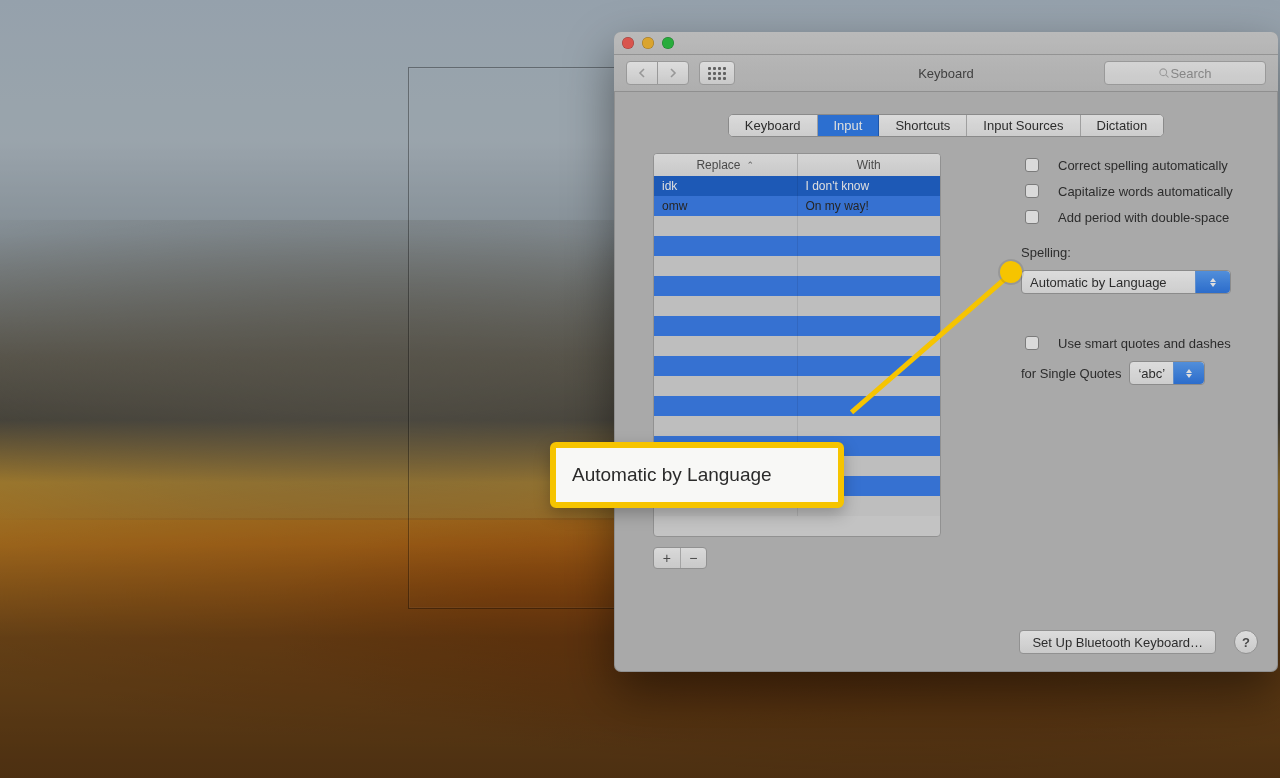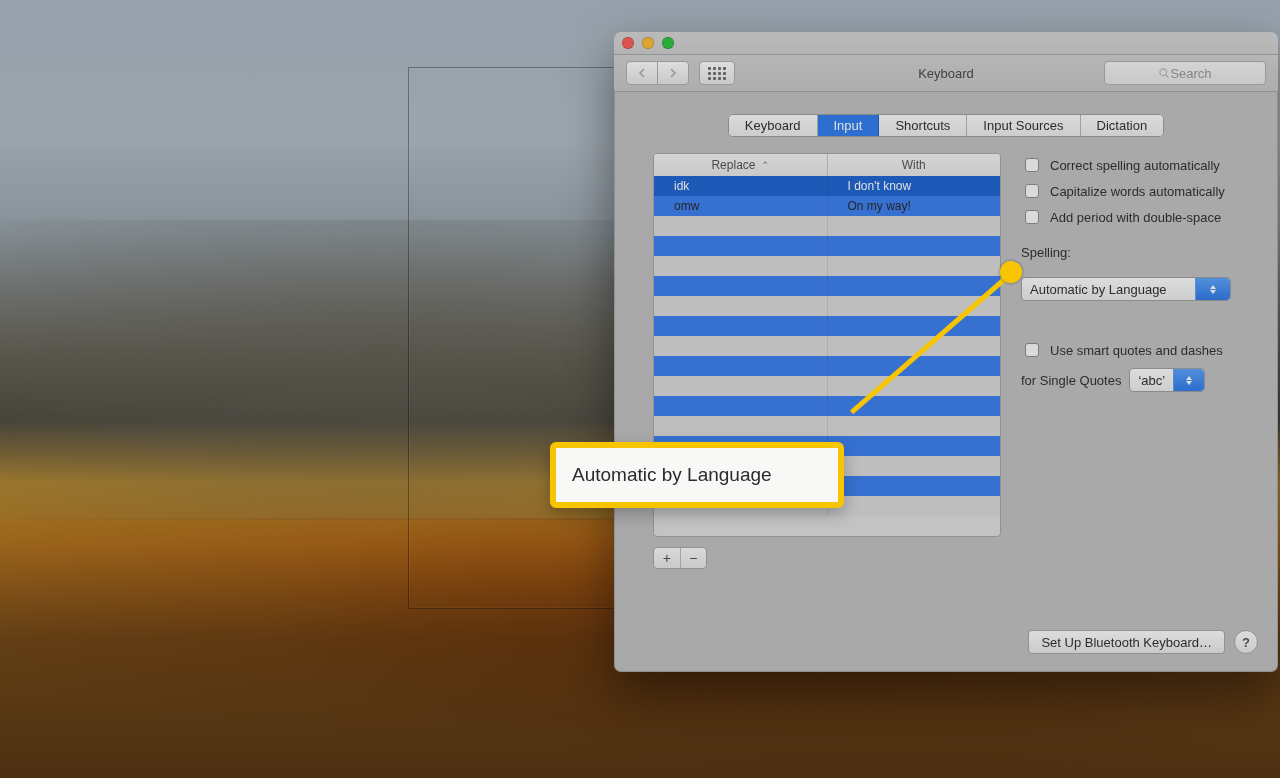--- a/index.html
+++ b/index.html
@@ -77,54 +77,54 @@
   .search svg{width:12px;height:12px;opacity:.6}
 
   
   .tabs{display:flex;justify-content:center;margin:22px 0 14px}
   .tabseg{display:flex;border:1px solid #9f9f9f;border-radius:5px;overflow:hidden;background:#f2f2f2}
   .tab{padding:3px 16px;font-size:13px;color:#333;border-right:1px solid #b7b7b7;background:linear-gradient(#fbfbfb,#ececec)}
   .tab:last-child{border-right:none}
   .tab.active{background:#2f80f5;color:#fff;border-right-color:#1f63c9}
 
   .body{position:absolute;left:12px;right:12px;top:106px;bottom:56px;}
-  .left{position:absolute;left:27px;top:15px;width:348px;height:400px}
+  .left{position:absolute;left:27px;top:15px;width:288px;height:400px}
   .right{position:absolute;left:395px;top:17px;right:12px}
 
   
   .tbl{border:1px solid #a7a7a7;border-radius:4px;overflow:hidden;background:#e0e0e0}
   .thead{display:flex;background:linear-gradient(#f5f5f5,#e7e7e7);font-size:12px;color:#555}
   .th{flex:1;position:relative;padding:4px 8px;border-right:1px solid #c7c7c7;display:flex;justify-content:center;align-items:center;gap:6px}
   .th:last-child{border-right:none}
   .th .caret{font-size:9px;color:#6b6b6b}
   .rows{height:360px}
   .tr{display:flex;height:20px;font-size:12px}
   .tr.even{background:#3b82f6}.tr.odd{background:#dadada}
   .tr.sel{background:#1e67d7;color:#fff}
-  .td{flex:1;padding:3px 20px;border-right:1px solid rgba(0,0,0,.08);white-space:nowrap;overflow:hidden;text-overflow:ellipsis}
+  .td{flex:1;padding:3px 8px;border-right:1px solid rgba(0,0,0,.08);white-space:nowrap;overflow:hidden;text-overflow:ellipsis}
   .td:last-child{border-right:none}
 
   .addremove{margin-top:10px;width:52px;height:20px;display:flex;border:1px solid #a7a7a7;border-radius:4px;overflow:hidden;background:linear-gradient(#fafafa,#e7e7e7)}
   .addremove button{all:unset;width:26px;text-align:center;font-size:14px;color:#555;cursor:pointer}
   .addremove button:first-child{border-right:1px solid #bdbdbd}
 
   
-  .chk{display:flex;align-items:center;gap:8px;margin-bottom:6px;font-size:13px;color:#333}
+  .chk{display:flex;align-items:center;gap:16px;margin-bottom:6px;font-size:13px;color:#333}
   .chk input{appearance:none;width:14px;height:14px;border:1px solid #8d8d8d;border-radius:3px;background:#fafafa}
-  .label{font-size:13px;color:#333;margin:18px 0 17px}
+  .label{font-size:13px;color:#333;margin:18px 0 10px}
   .select{display:flex;align-items:center;justify-content:space-between;height:22px;border:1px solid #a0a0a0;border-radius:4px;background:linear-gradient(#fdfdfd,#ececec);font-size:13px}
   .select span{padding:0 8px;color:#333}
   .sel-knob{width:18px;height:100%;border-left:1px solid #6aa2ef;border-top-right-radius:4px;border-bottom-right-radius:4px;background:linear-gradient(#5aa4ff,#2f7df0);display:flex;flex-direction:column;align-items:center;justify-content:center;gap:1px}
   .sel-knob::before,.sel-knob::after{content:"";width:0;height:0;border-left:3px solid transparent;border-right:3px solid transparent}
   .sel-knob::before{border-bottom:4px solid #fff}
   .sel-knob::after{border-top:4px solid #fff}
   .row-inline{display:flex;align-items:center;gap:8px;margin-top:8px;font-size:13px;color:#333}
   .row-inline .select{width:74px}
 
-  .footer{position:absolute;right:20px;bottom:18px;display:flex;align-items:flex-start;gap:9px}
+  .footer{position:absolute;right:20px;bottom:18px;display:flex;align-items:flex-start;gap:18px}
   .btn{height:22px;padding:0 12px;border-radius:4px;border:1px solid #a7a7a7;background:linear-gradient(#fefefe,#e8e8e8);font-size:13px;color:#333;display:flex;align-items:center}
   .help{width:22px;height:22px;border-radius:50%;border:1px solid #a7a7a7;background:linear-gradient(#fefefe,#e8e8e8);display:flex;align-items:center;justify-content:center;color:#555;font-weight:600}
 
   
   .callout-box{position:absolute;left:550px;top:442px;width:250px;height:54px;
     border:6px solid #f6c400;border-radius:6px;background:#f8f8f6;
     display:flex;align-items:center;justify-content:flex-start;padding:0 16px;
     font-size:19px;color:#2b2b2b;box-shadow:0 6px 16px rgba(0,0,0,.25)}
   .callout-dot{position:absolute;left:1000px;top:261px;width:22px;height:22px;border-radius:50%;
     background:#f6c400;box-shadow:0 0 0 2px rgba(0,0,0,.1)}

